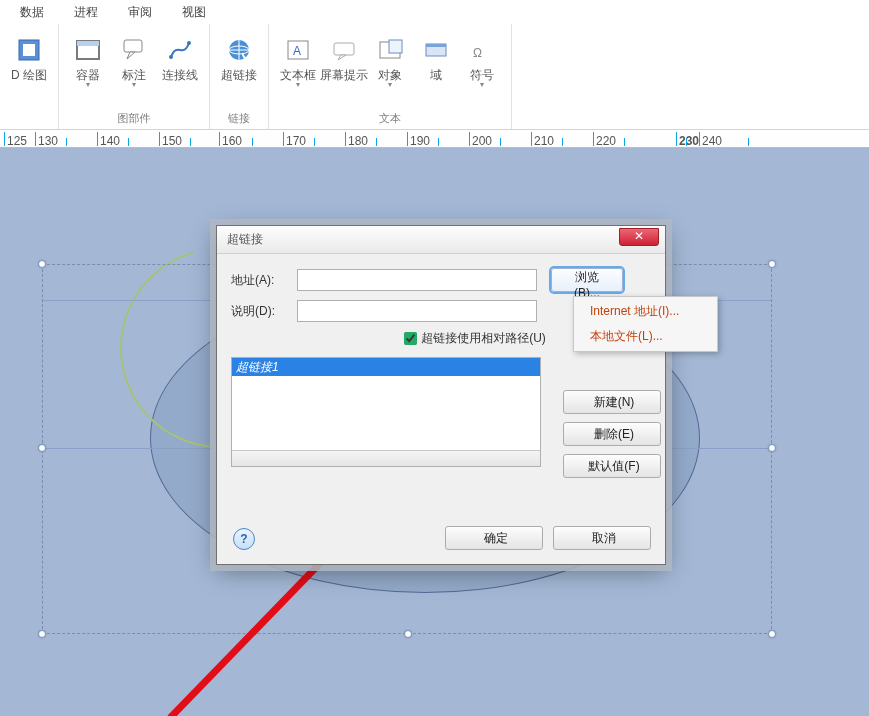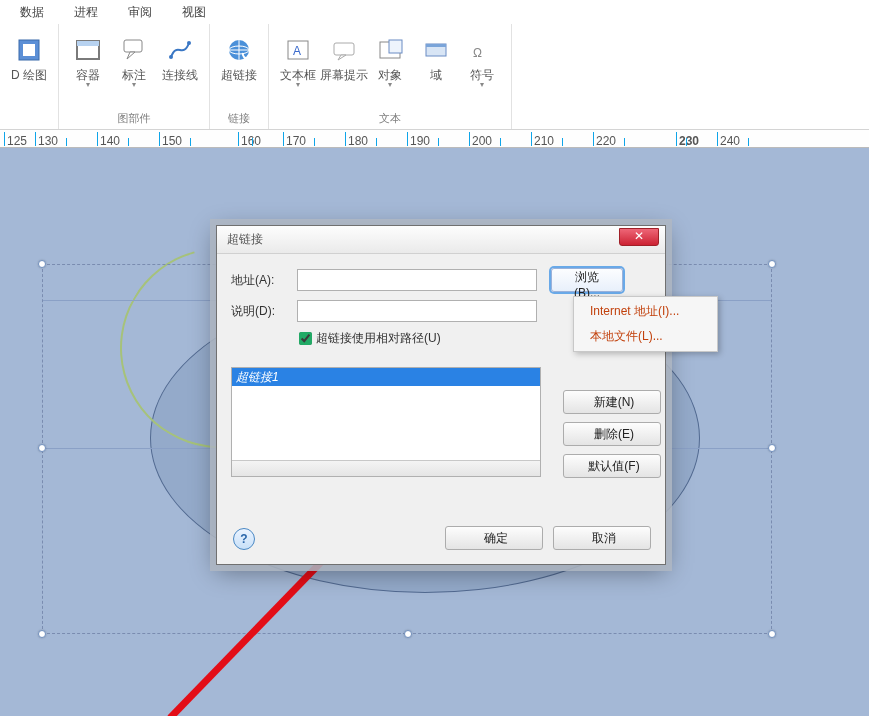--- a/index.html
+++ b/index.html
@@ -36,21 +36,21 @@
 
 .dialog { position: absolute; left: 216px; top: 225px; width: 450px; height: 340px; background: #f0f0f0; border: 1px solid #707070; box-shadow: 0 0 0 6px rgba(175,183,195,.85), 0 6px 24px rgba(0,0,0,.4); }
 .dlg-title { height: 28px; background: linear-gradient(#fdfdfd,#eaeaea); border-bottom: 1px solid #d0d0d0; display: flex; align-items: center; padding-left: 10px; color: #555; position: relative; }
 .dlg-close { position: absolute; right: 6px; top: 2px; width: 40px; height: 18px; background: linear-gradient(#e67,#c23); border: 1px solid #a02028; border-radius: 0 0 3px 3px; color: #fff; text-align: center; font-size: 12px; line-height: 14px; cursor: pointer; }
 .dlg-body { padding: 14px 14px; }
 .row { display: flex; align-items: center; margin-bottom: 8px; }
 .row label { width: 66px; text-align: left; color: #333; }
 .row input[type=text] { flex: 0 0 240px; height: 22px; border: 1px solid #b0b0b0; background: #fff; padding: 0 4px; }
 .btn { height: 24px; border: 1px solid #9ab1da; background: linear-gradient(#fcfdff,#e8f0fb); padding: 0 12px; border-radius: 3px; color: #222; cursor: pointer; }
 .btn.browse { margin-left: 14px; width: 72px; box-shadow: 0 0 0 2px #69a9e8; outline: none; }
-.chk-row { margin: 2px 0 20px 68px; display: flex; align-items: center; gap: 4px; color: #333; }
+.chk-row { margin: 2px 0 10px 68px; display: flex; align-items: center; gap: 4px; color: #333; justify-content: center; }
 .chk-row input { accent-color: #2a6; }
 .listbox { margin-left: 0; width: 310px; height: 110px; border: 1px solid #b0b0b0; background: #fff; overflow: auto; position: relative; }
 .listbox-scroll { position: absolute; left: -1px; bottom: -1px; right: -1px; height: 17px; background: linear-gradient(#f4f4f4,#e4e4e4); border-top: 1px solid #c8c8c8; }
 .listbox .item { height: 18px; line-height: 18px; padding: 0 4px; font-style: italic; }
 .listbox .item.sel { background: #2a82e4; color: #fff; }
 .side-btns { position: absolute; left: 346px; top: 164px; display: flex; flex-direction: column; gap: 8px; }
 .side-btns .btn, .dlg-footer .btn { width: 98px; background: linear-gradient(#fdfdfd,#e4e4e4); border: 1px solid #acacac; padding-left: 16px; }
 .dlg-footer { position: absolute; bottom: 14px; right: 14px; display: flex; gap: 10px; }
 .help-icon { position: absolute; bottom: 14px; left: 16px; width: 22px; height: 22px; border: 1px solid #4a88c4; border-radius: 50%; background: linear-gradient(#eaf3ff,#c8e0f8); color: #2a66aa; font-weight: bold; text-align: center; line-height: 20px; cursor: pointer; }
 
@@ -197,21 +197,21 @@
     </div>
     <div class="tick maj" style="left: 66px; height: 8px; top: 8px;"></div>
     <div class="tick maj" style="left: 97px;">
       <div class="num">140</div>
     </div>
     <div class="tick maj" style="left: 128px; height: 8px; top: 8px;"></div>
     <div class="tick maj" style="left: 159px;">
       <div class="num">150</div>
     </div>
     <div class="tick maj" style="left: 190px; height: 8px; top: 8px;"></div>
-    <div class="tick maj" style="left: 238px;">
+    <div class="tick maj" style="left: 219px;">
       <div class="num">160</div>
     </div>
     <div class="tick maj" style="left: 252px; height: 8px; top: 8px;"></div>
     <div class="tick maj" style="left: 283px;">
       <div class="num">170</div>
     </div>
     <div class="tick maj" style="left: 314px; height: 8px; top: 8px;"></div>
     <div class="tick maj" style="left: 345px;">
       <div class="num">180</div>
     </div>
@@ -229,21 +229,21 @@
     </div>
     <div class="tick maj" style="left: 562px; height: 8px; top: 8px;"></div>
     <div class="tick maj" style="left: 593px;">
       <div class="num">220</div>
     </div>
     <div class="tick maj" style="left: 624px; height: 8px; top: 8px;"></div>
     <div class="tick maj" style="left: 676px; font-weight: bold;">
       <div class="num">230</div>
     </div>
     <div class="tick maj" style="left: 686px; height: 8px; top: 8px;"></div>
-    <div class="tick maj" style="left: 717px;">
+    <div class="tick maj" style="left: 699px;">
       <div class="num">240</div>
     </div>
     <div class="tick maj" style="left: 748px; height: 8px; top: 8px;"></div>
   </div>
 
 <div class="canvas-area">
   <div class="ellipse"></div>
   <div class="ellipse-green"></div>
   <div class="blueline1"></div>
   <div class="blueline2"></div>

